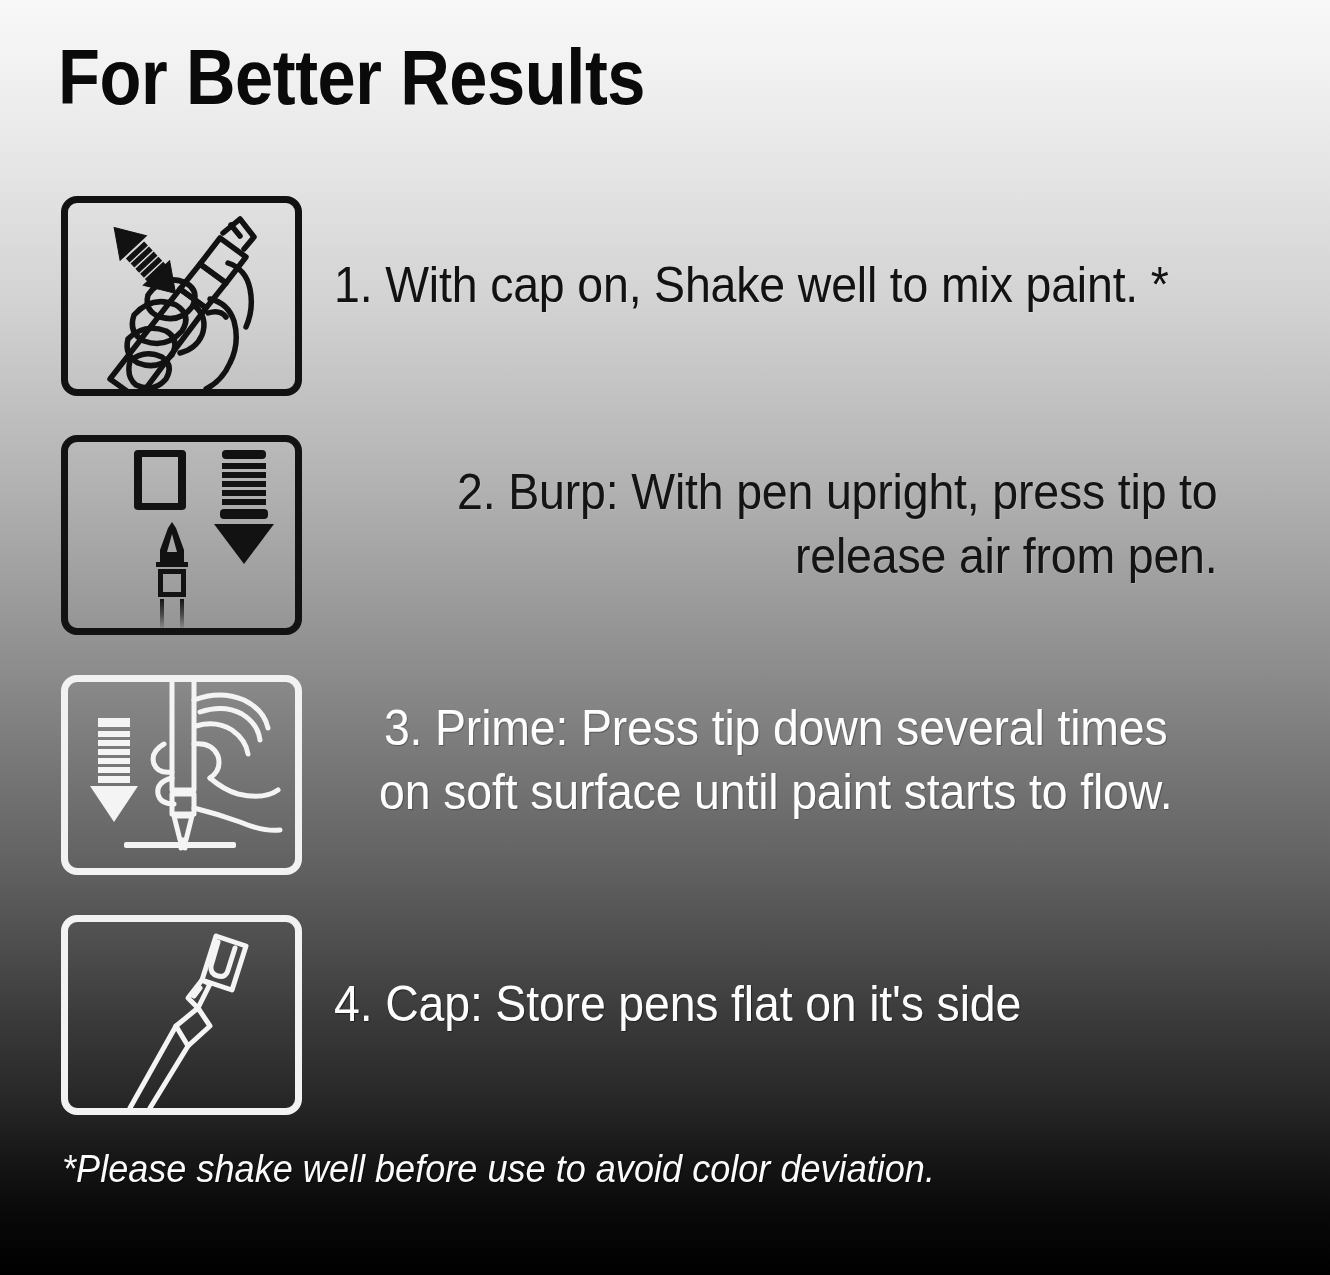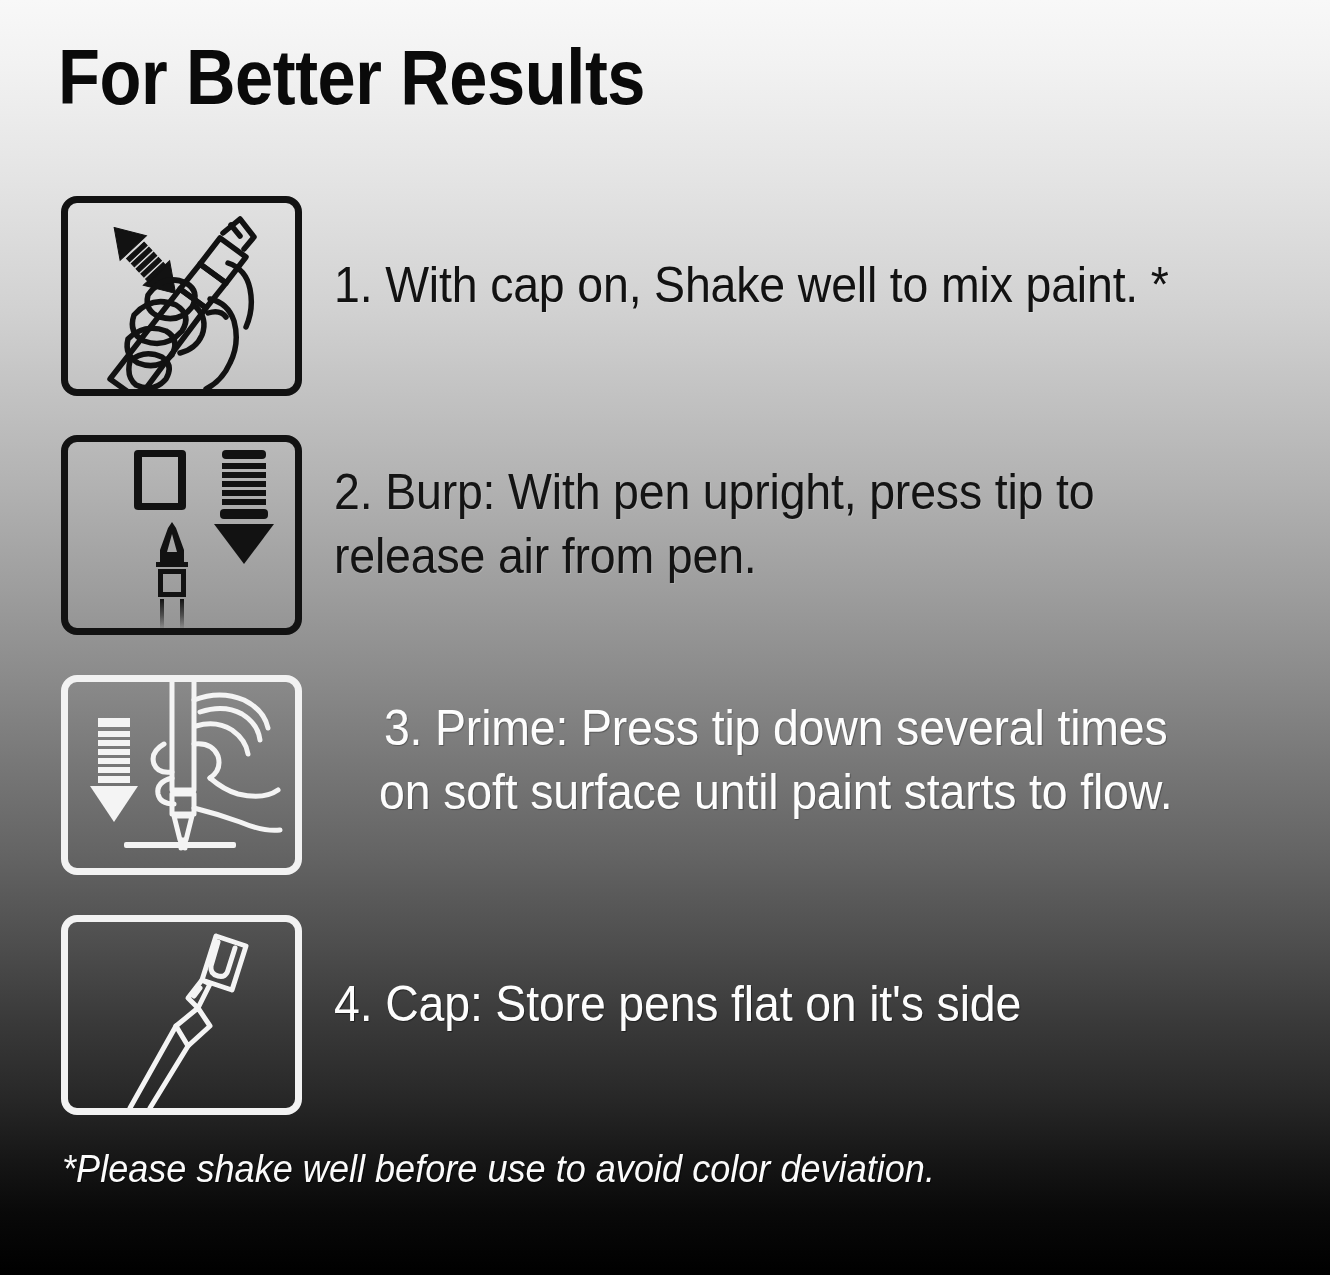--- a/index.html
+++ b/index.html
@@ -50,21 +50,21 @@
 
   
   .step {
     position: absolute;
     left: 0;
     width: 1330px;
     display: flex;
     align-items: center;
   }
   .step-1 { top: 195px; height: 202px; }
-  .step-2 { top: 434px; height: 202px; }
+  .step-2 { top: 434px; height: 202px; text-align: right; }
   .step-3 { top: 674px; height: 202px; text-align: center; }
   .step-4 { top: 914px; height: 202px; }
 
   .icon-box {
     position: absolute;
     left: 61px;
     width: 241px;
     height: 200px;
     box-sizing: border-box;
     border-radius: 16px;

